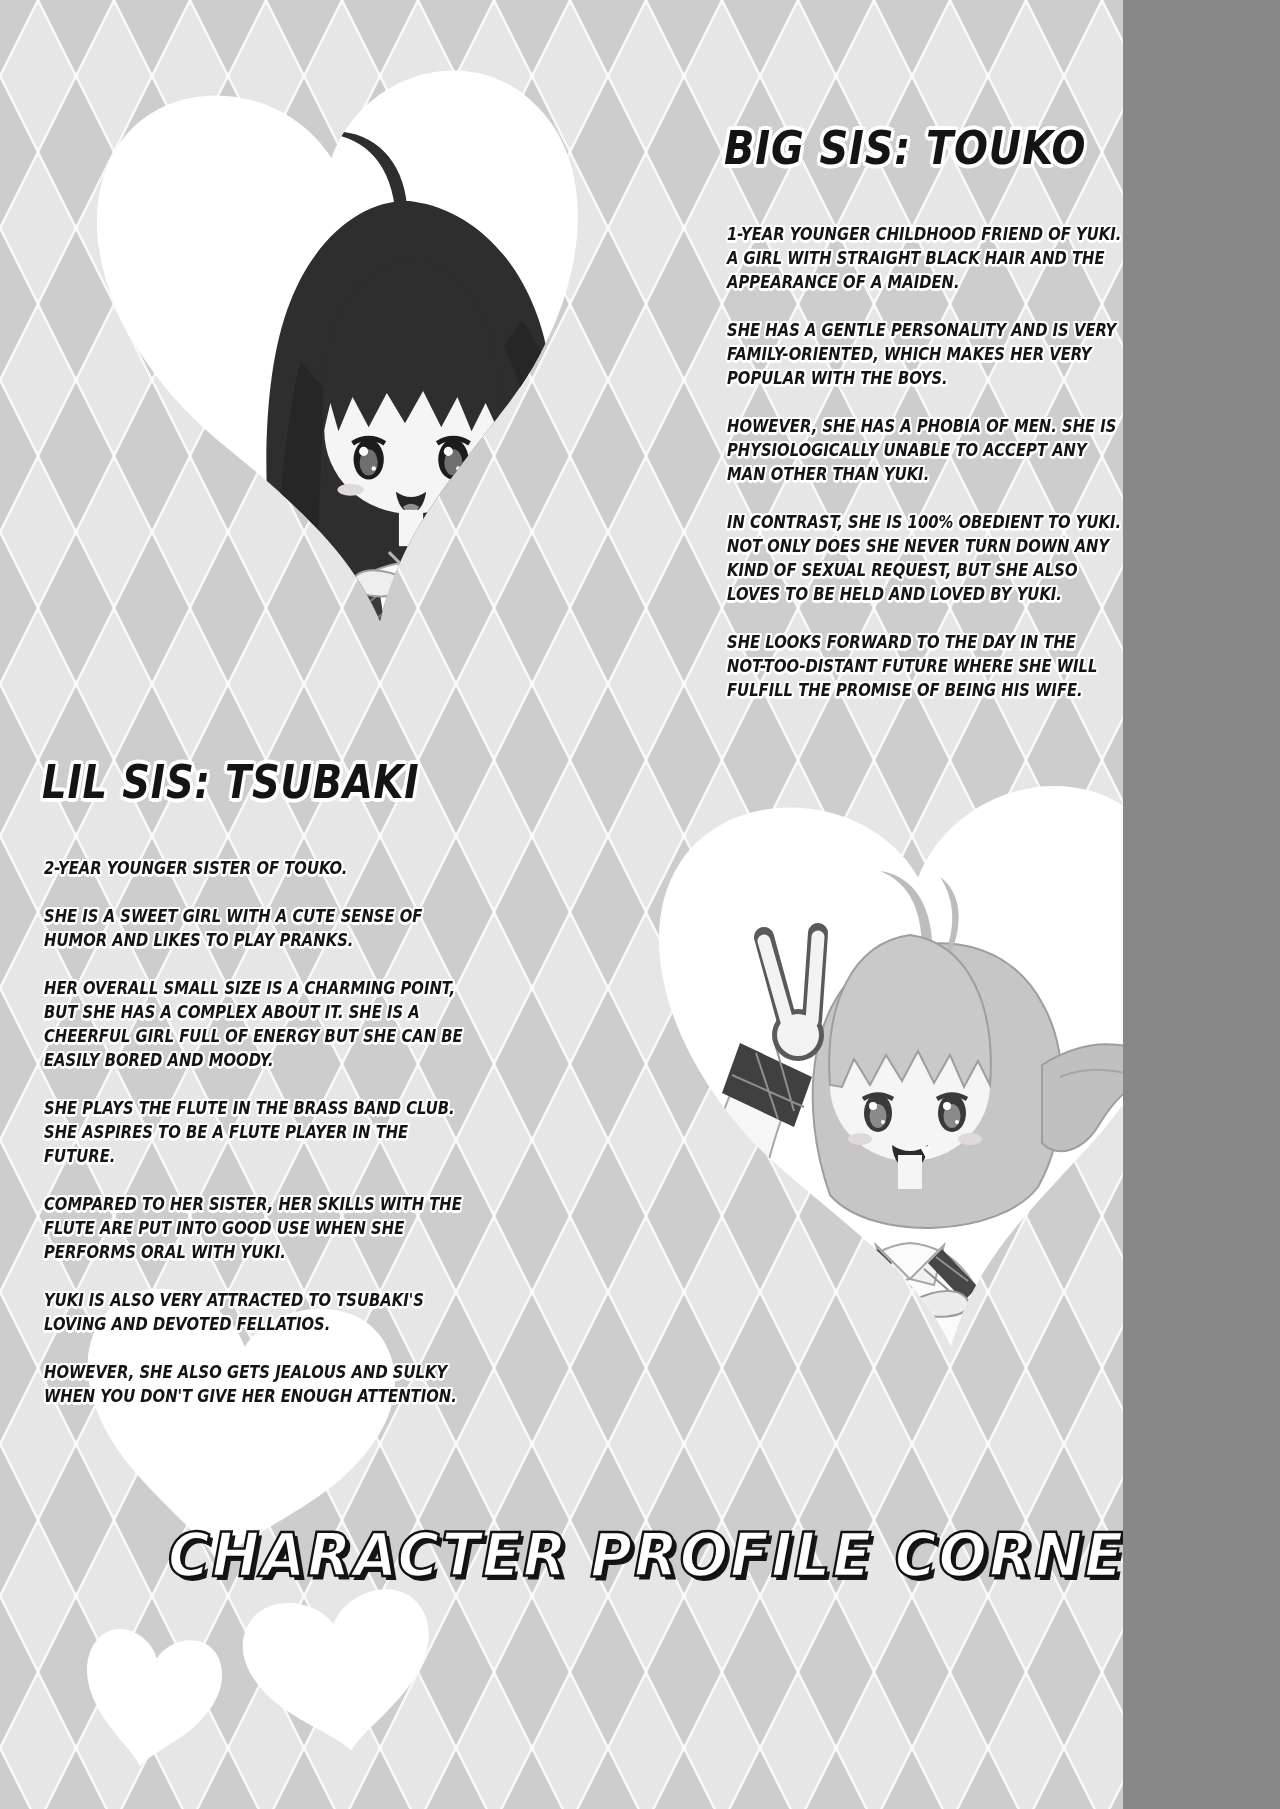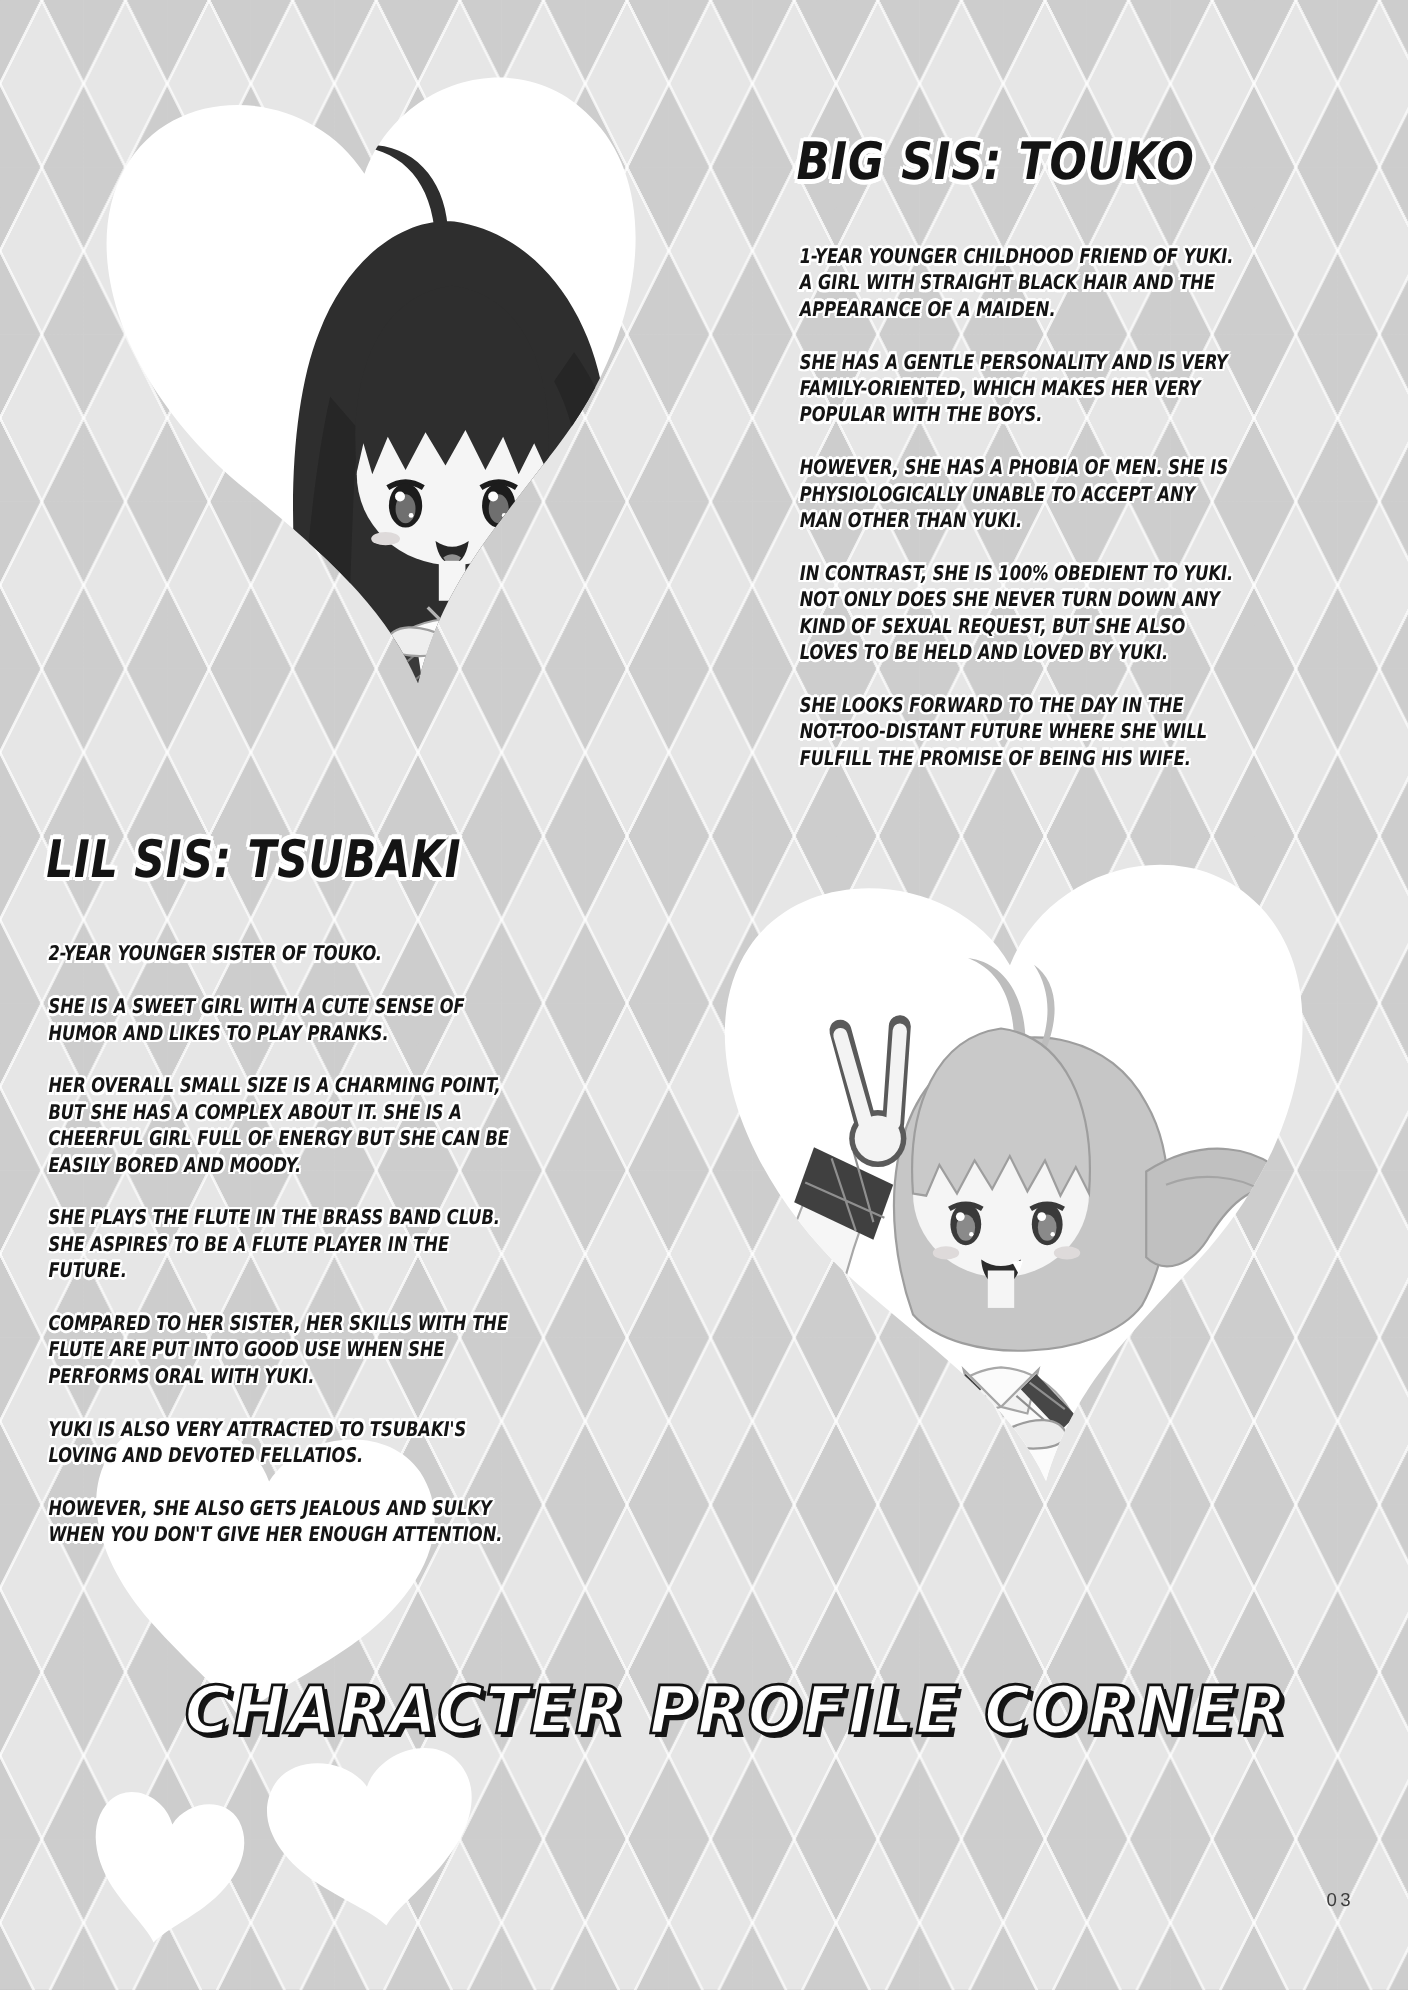--- a/index.html
+++ b/index.html
@@ -1,17 +1,17 @@
 <!DOCTYPE html>
 <html><head>
 <meta charset="utf-8">
 <style>
   html,body{margin:0;padding:0;background:#888;}
   .page{
-    position:relative;width:1280px;height:1809px;overflow:hidden;
+    position:relative;width:1123px;height:1809px;overflow:hidden;
     font-family:"DejaVu Sans",sans-serif;
     background-color:#e6e6e6;
     background-image:
       linear-gradient(63.43deg, transparent calc(25% - 1.2px), rgba(255,255,255,.75) calc(25% - 1.2px), rgba(255,255,255,.75) calc(25% + 1.2px), transparent calc(25% + 1.2px), transparent calc(75% - 1.2px), rgba(255,255,255,.75) calc(75% - 1.2px), rgba(255,255,255,.75) calc(75% + 1.2px), transparent calc(75% + 1.2px)),
       linear-gradient(116.57deg, transparent calc(25% - 1.2px), rgba(255,255,255,.75) calc(25% - 1.2px), rgba(255,255,255,.75) calc(25% + 1.2px), transparent calc(25% + 1.2px), transparent calc(75% - 1.2px), rgba(255,255,255,.75) calc(75% - 1.2px), rgba(255,255,255,.75) calc(75% + 1.2px), transparent calc(75% + 1.2px)),
       linear-gradient(63.43deg, rgba(118,118,118,.22) 25%, transparent 25%, transparent 75%, rgba(118,118,118,.22) 75%),
       linear-gradient(116.57deg, rgba(118,118,118,.22) 25%, transparent 25%, transparent 75%, rgba(118,118,118,.22) 75%);
     background-size:76px 152px;
   }
   svg{display:block;}

